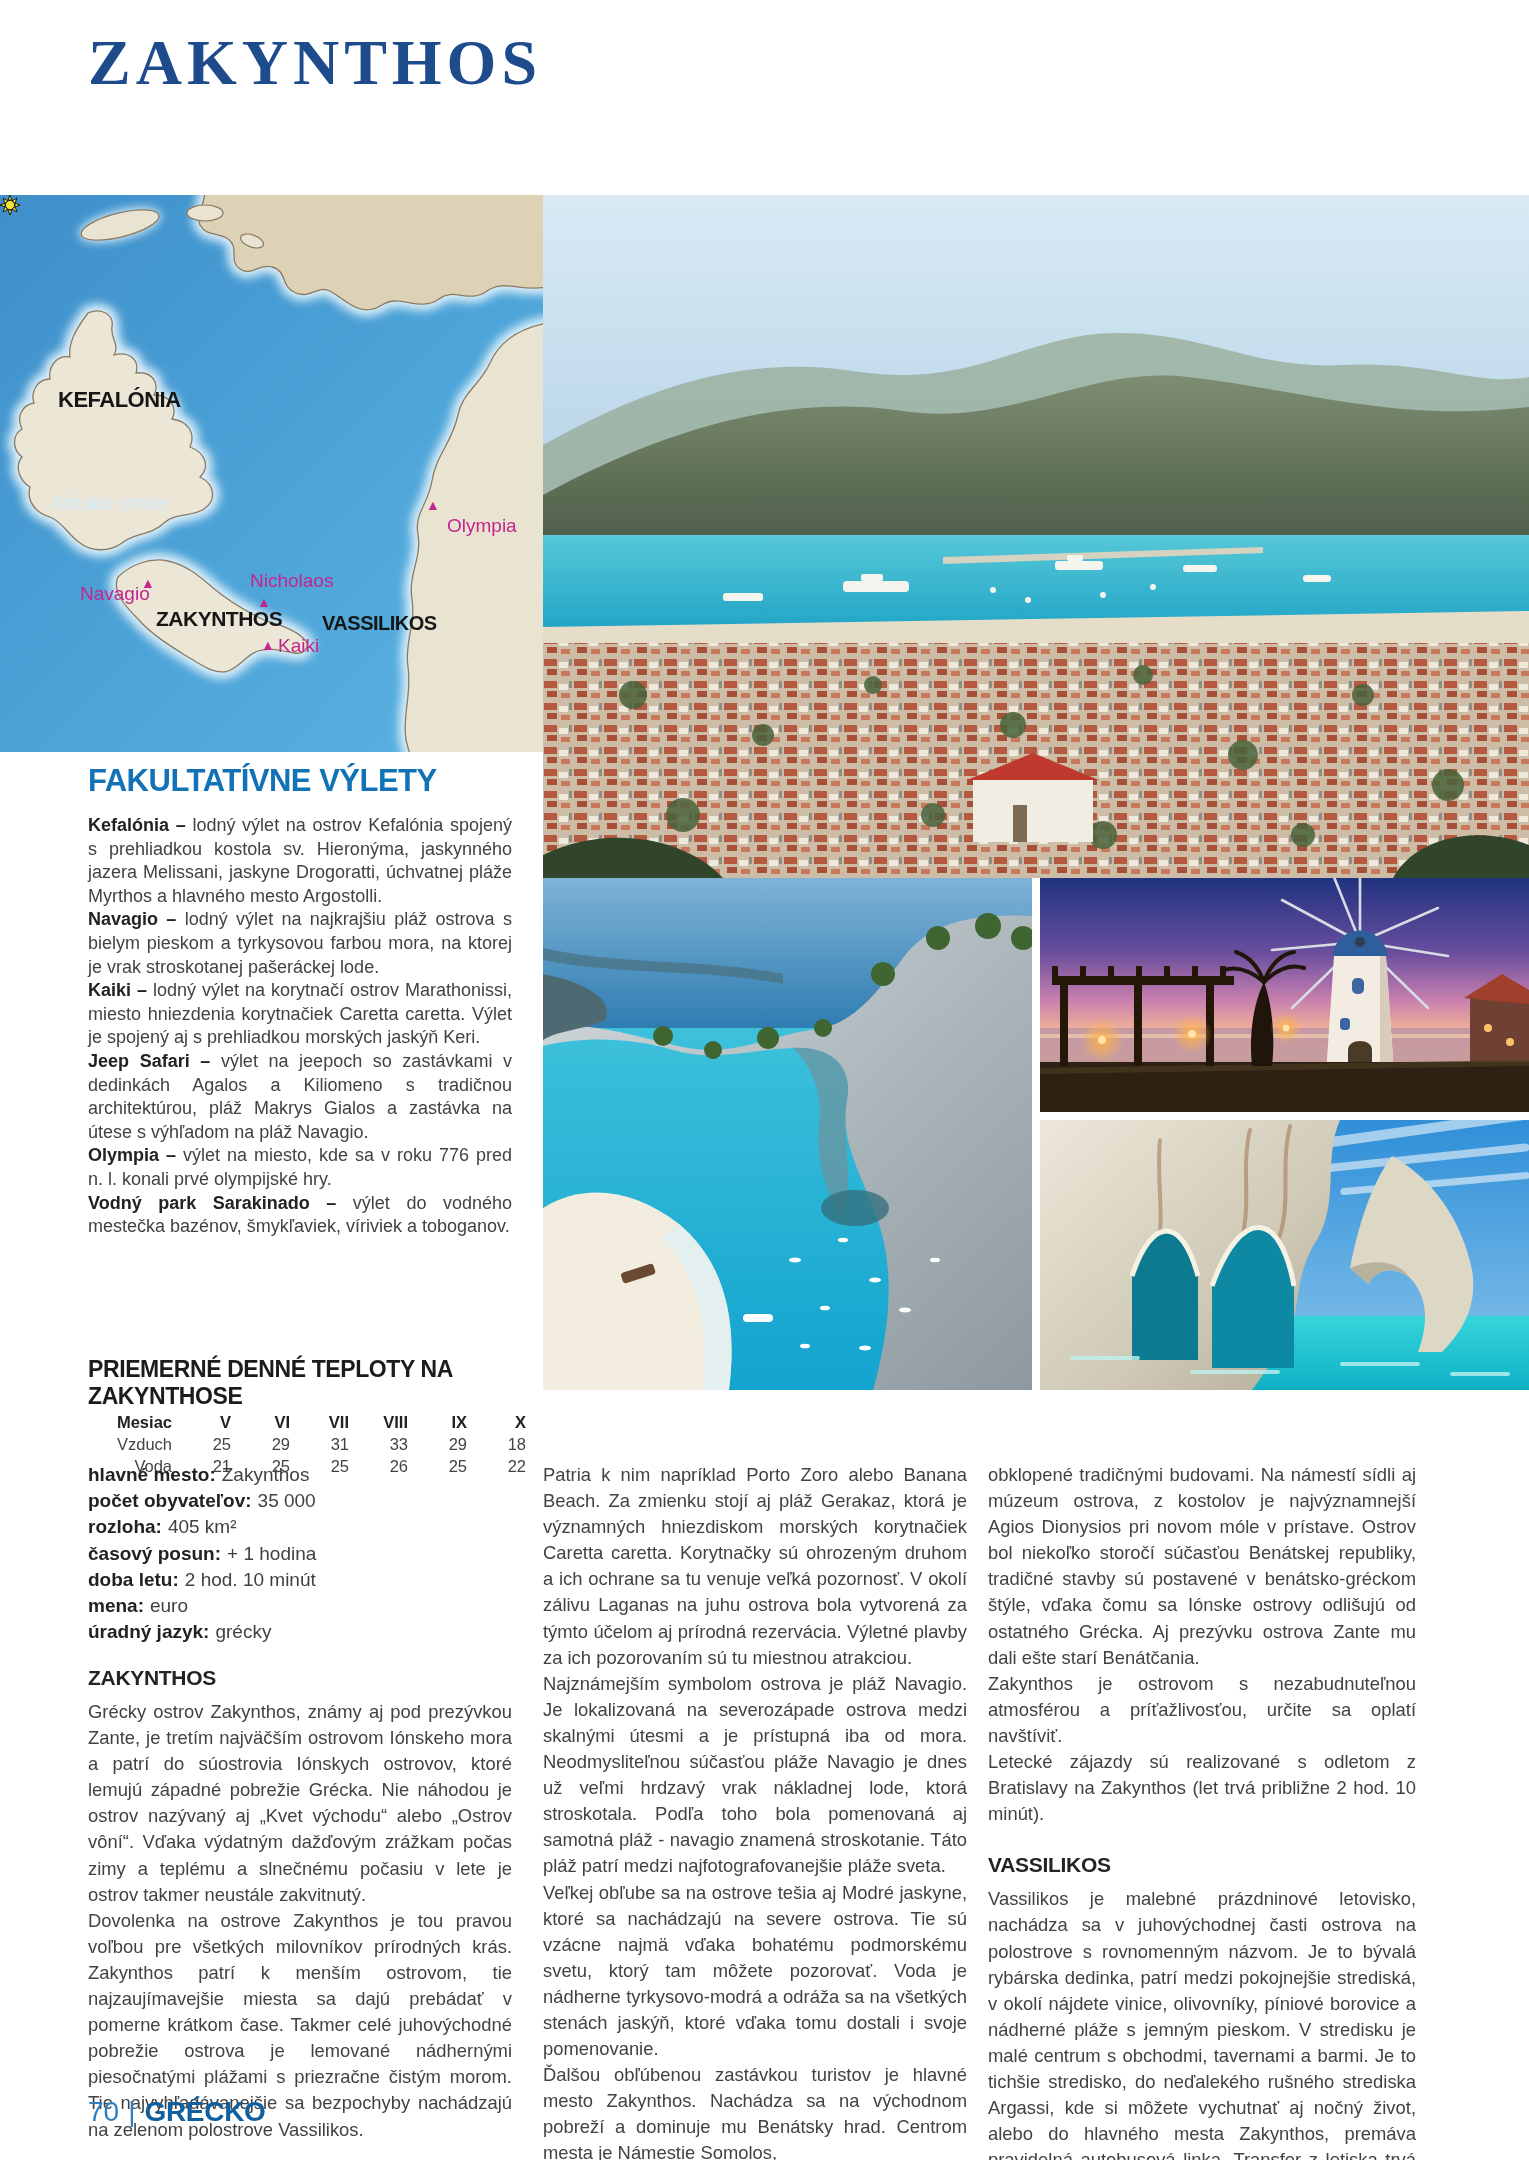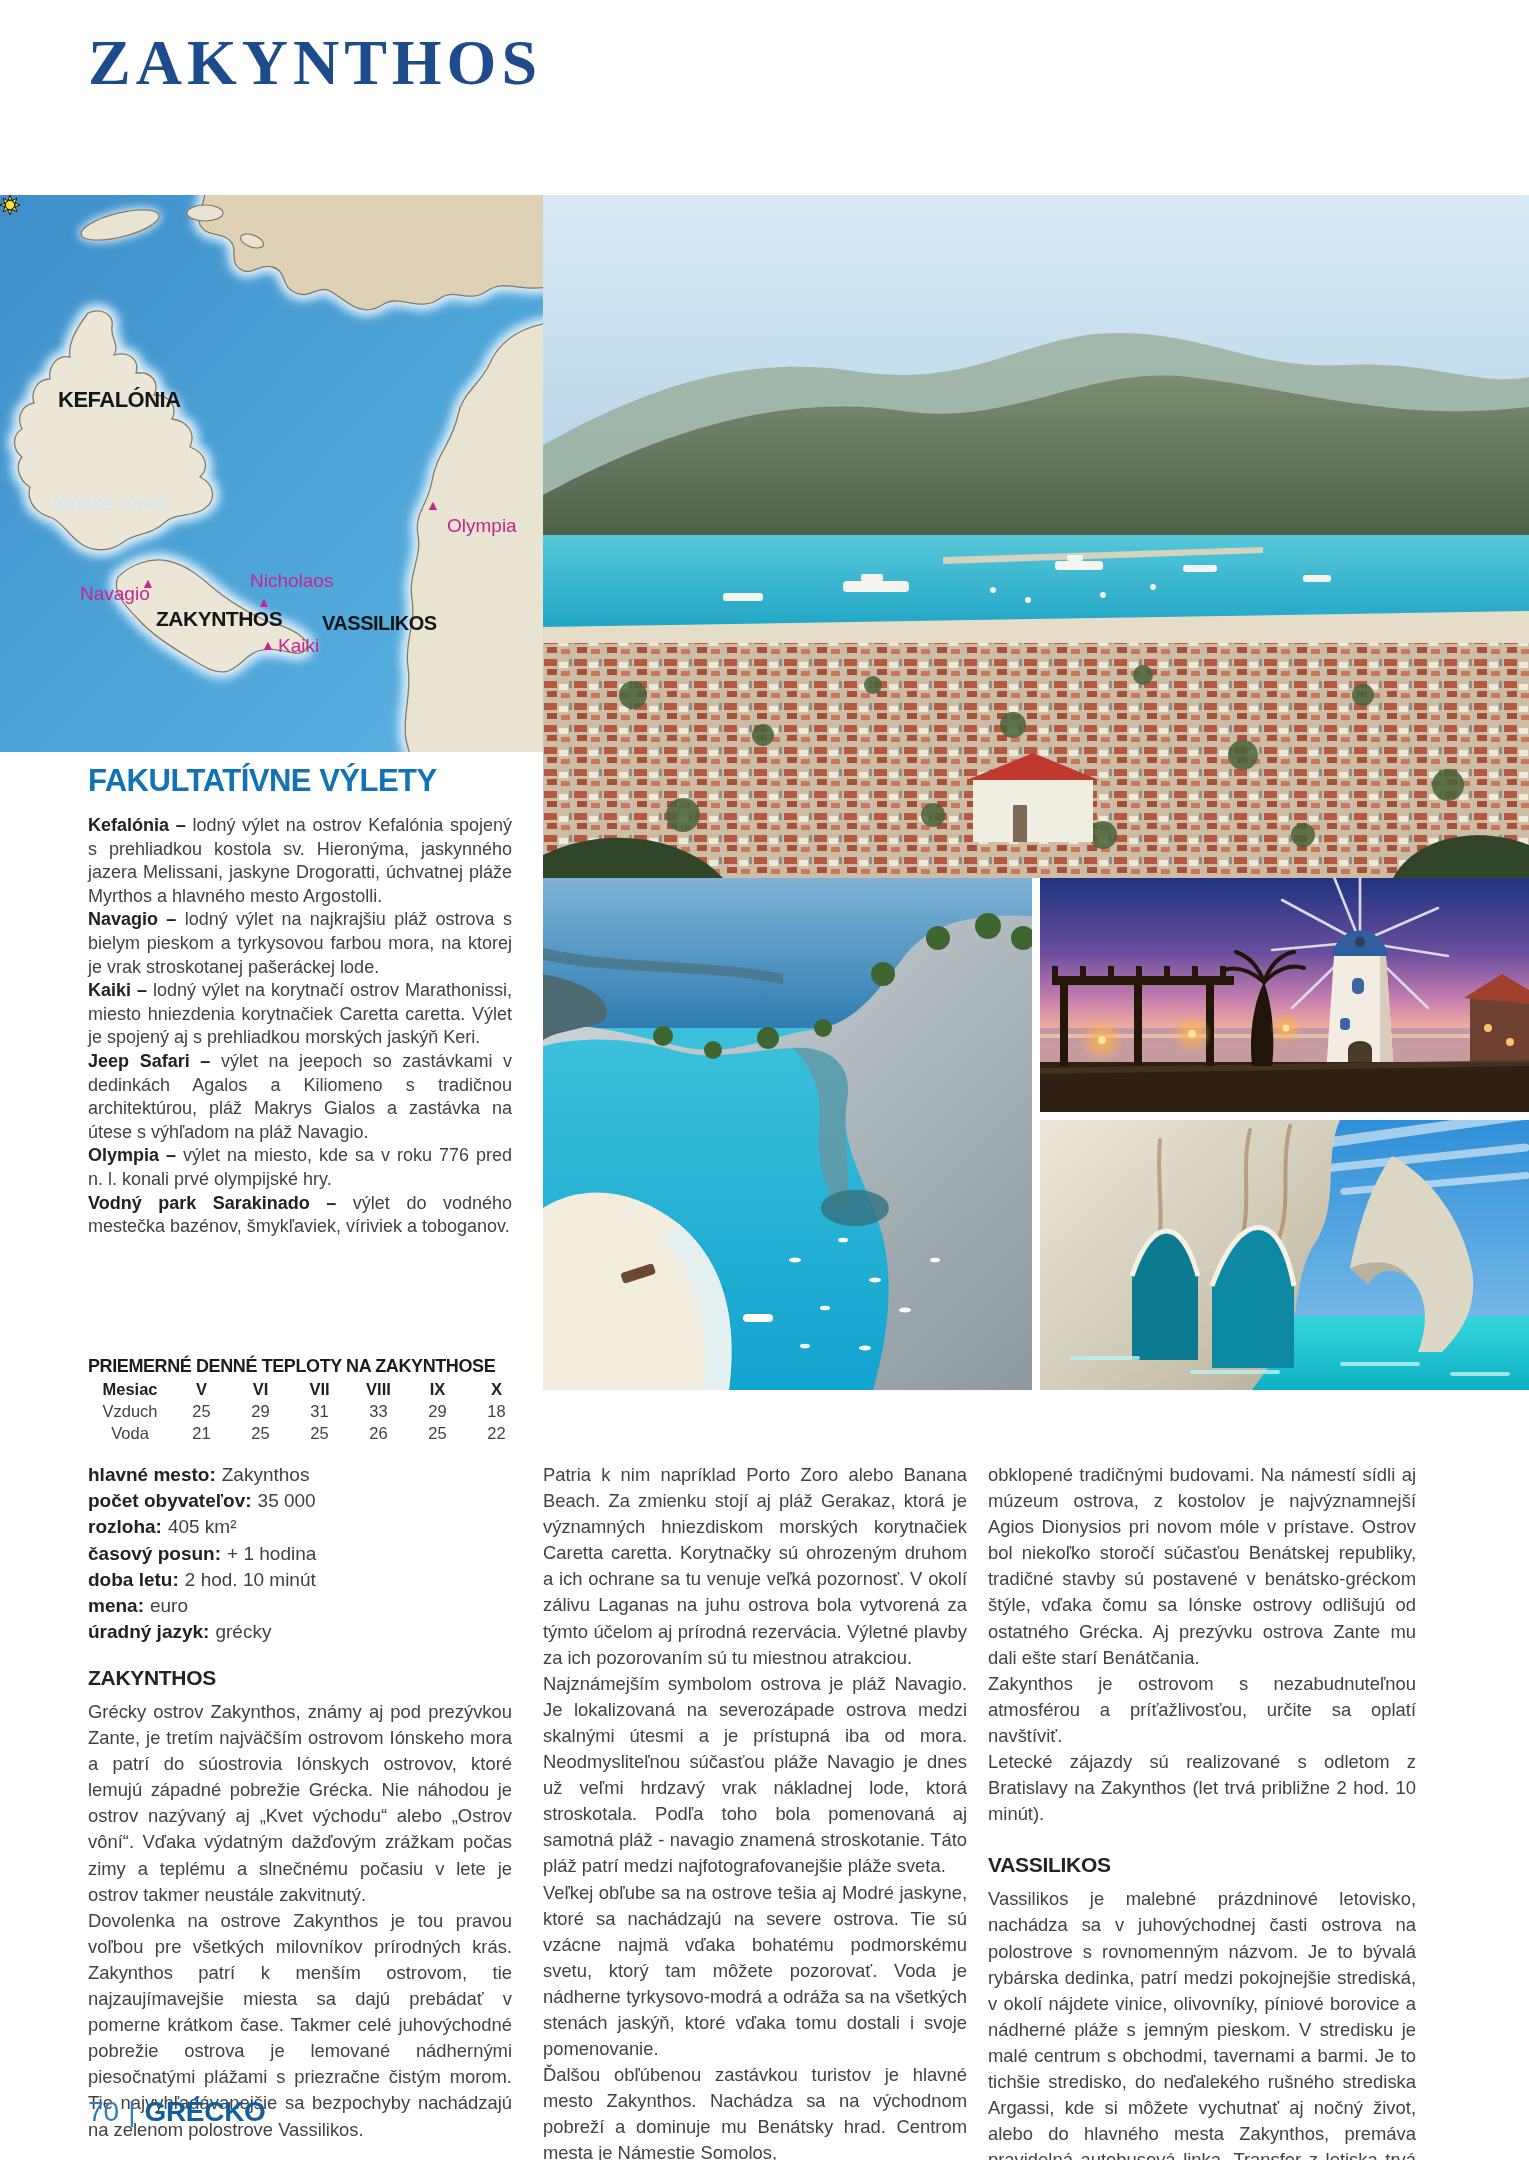--- a/index.html
+++ b/index.html
@@ -10,23 +10,23 @@
               font-family:"Liberation Serif", serif;font-weight:600;
               font-size:64px;letter-spacing:5px;color:#1d4b8c;}
   .exc-heading{margin:0 0 15px 0;font-size:31px;font-weight:bold;color:#1173b6;letter-spacing:-0.5px;}
   .sub-heading{margin:0 0 9px 0;font-size:21px;font-weight:bold;color:#232323;letter-spacing:-0.3px;}
   .body-par{margin:0;font-size:18.4px;line-height:26.1px;text-align:justify;color:#424242;}
   .excursions .body-par{font-size:18px;line-height:23.6px;}
   .body-par b{color:#222;}
   
   .excursions{position:absolute;left:88px;top:763px;width:424px;}
   .temps{position:absolute;left:88px;top:1356px;width:440px;}
-  .temps h3{margin:0 0 3px 0;font-size:18px;font-weight:bold;color:#1c1c1c;letter-spacing:-0.4px;}
+  .temps h3{margin:0 0 3px 0;font-size:23px;font-weight:bold;color:#1c1c1c;letter-spacing:-0.4px;}
   .temps table{border-collapse:collapse;table-layout:fixed;font-size:16.5px;color:#424242;}
-  .temps th,.temps td{padding:0 0 3px 0;text-align:center;font-weight:normal;}
+  .temps th,.temps td{padding:0 0 3px 0;text-align:right;font-weight:normal;}
   .temps th{font-weight:bold;color:#222;}
   .facts{position:absolute;left:88px;top:1462px;width:424px;}
   .facts .fact{font-size:19px;line-height:26.2px;}
   .facts b{color:#222;margin-right:6px;}
   .zak{position:absolute;left:88px;top:1666px;width:424px;}
   .col-middle{position:absolute;left:543px;top:1462px;width:424px;}
   .col-right{position:absolute;left:988px;top:1462px;width:428px;}
   .vas-heading{margin:26px 0 9px 0;}
   .footer{position:absolute;left:88px;top:2096px;font-size:28px;}
   .footer .pagenum{color:#2f7fc0;}

